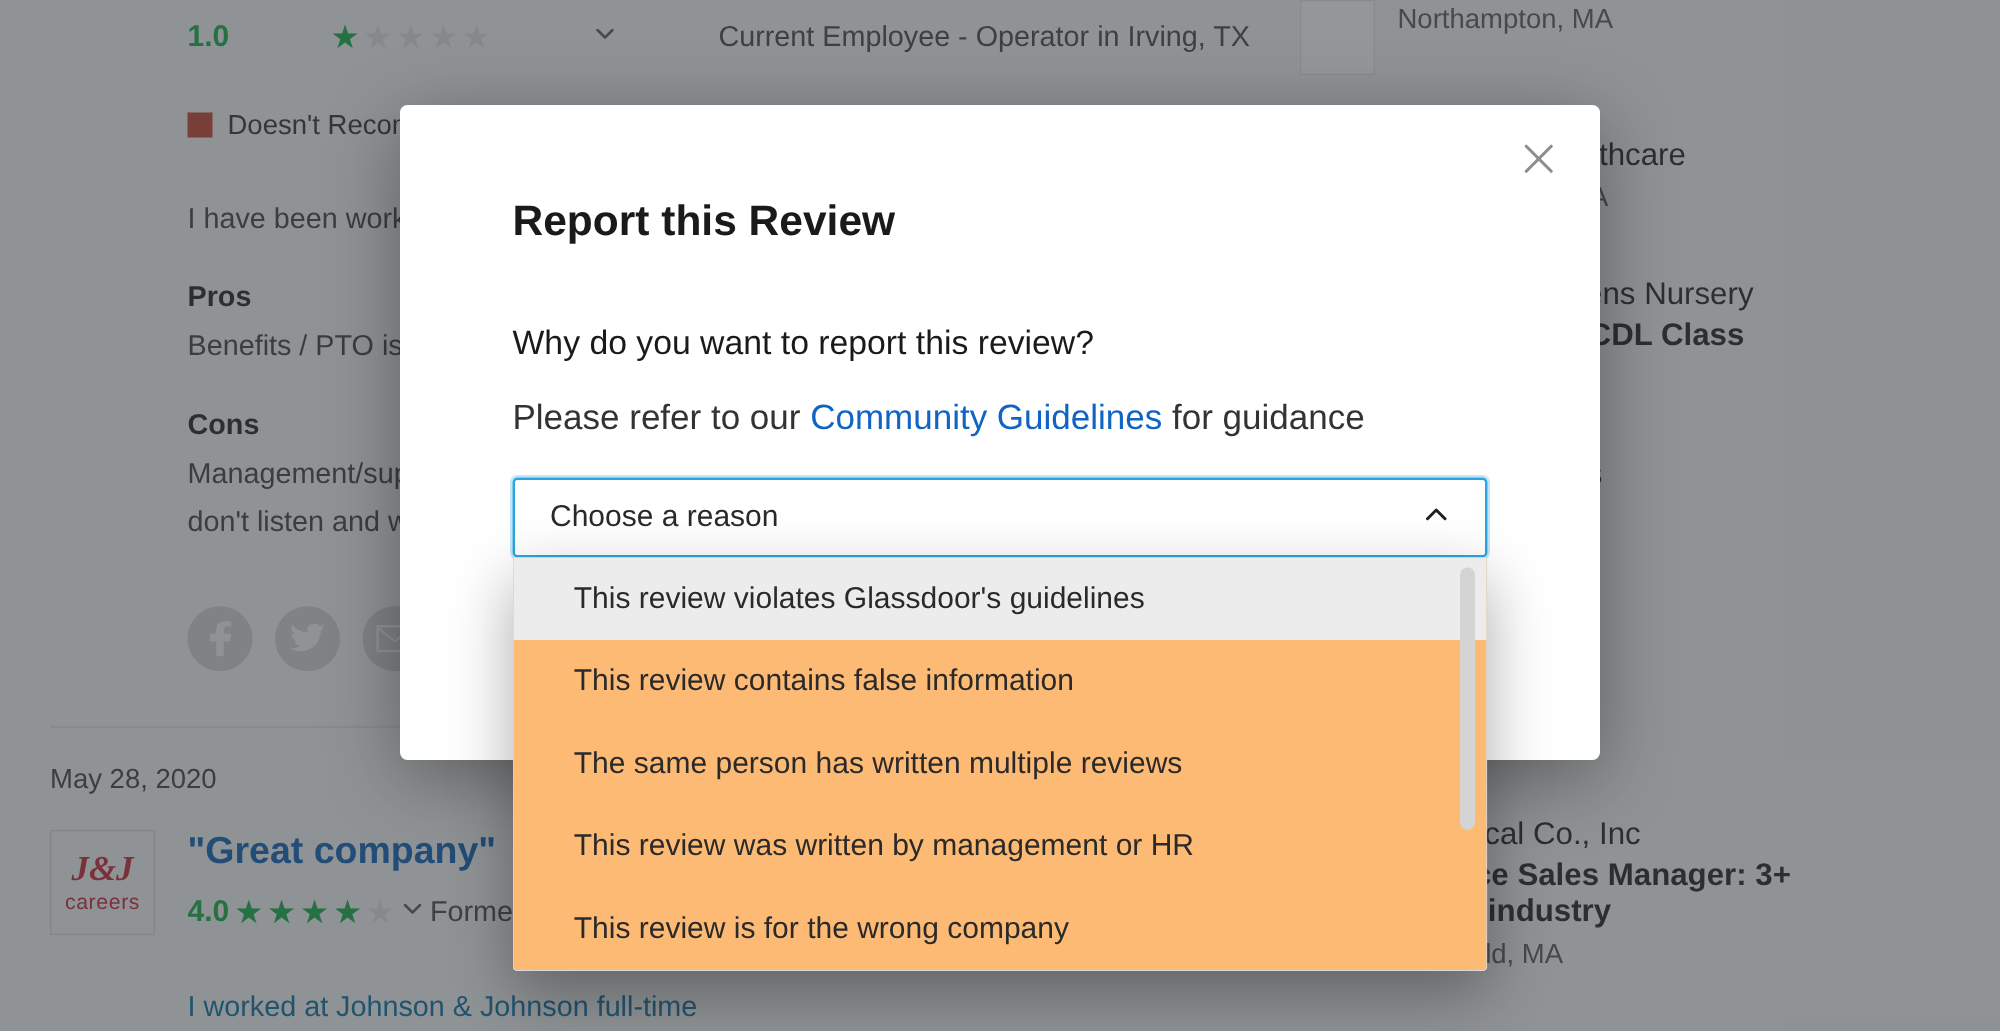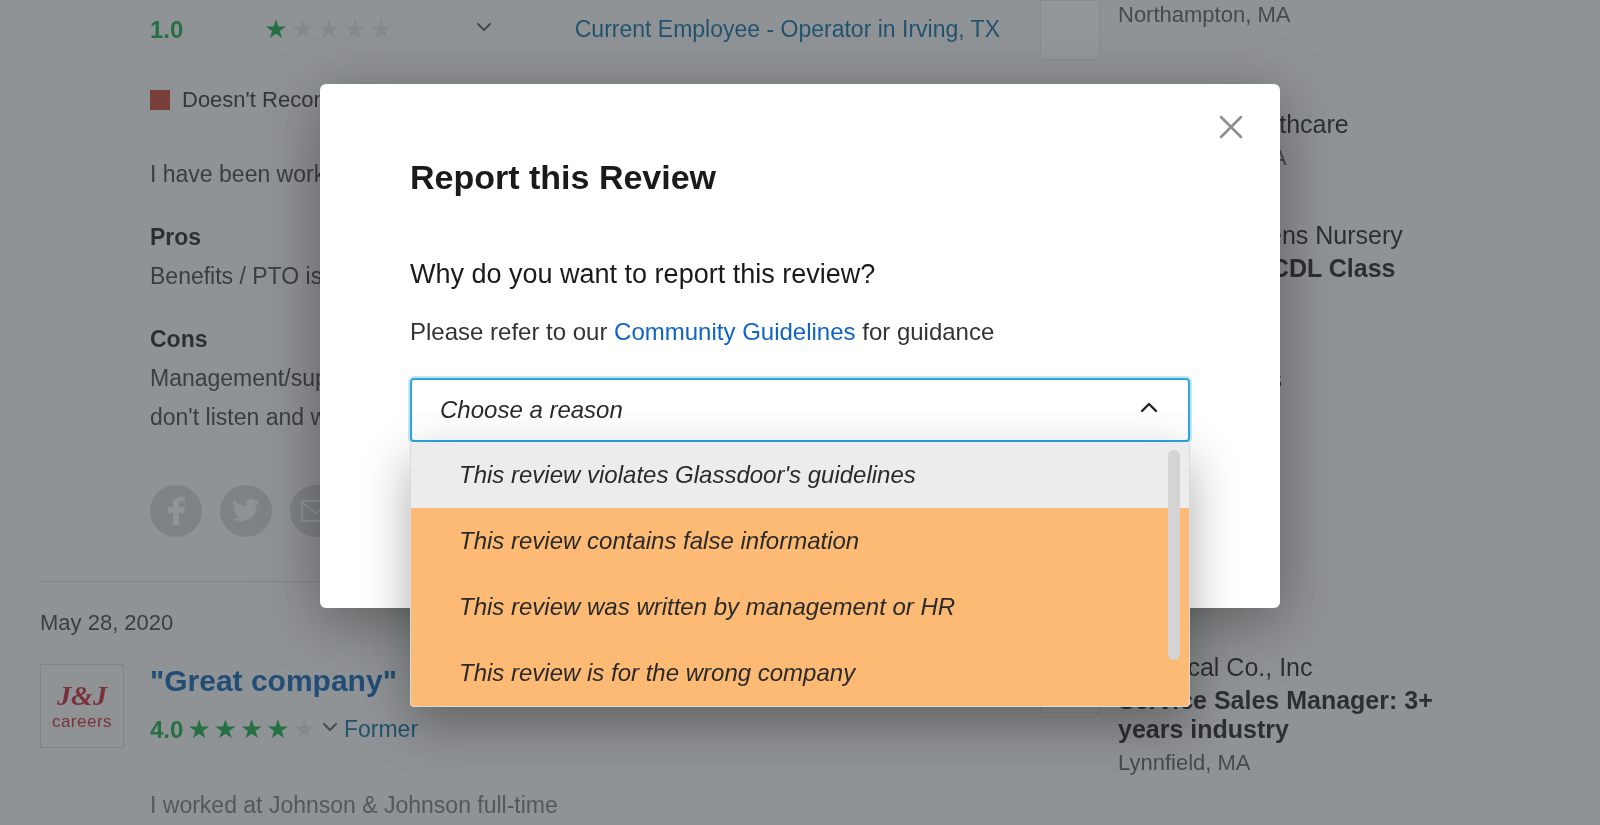--- a/index.html
+++ b/index.html
@@ -10,21 +10,21 @@
   .bg { position: absolute; inset: 0; display: flex; color: #2c2c2c; }
   .bg-left { padding: 0 40px 0 40px; flex: 1; max-width: 1040px; }
   .bg-right { width: 480px; padding-right: 40px; padding-top: 0; }
 
   .rating-row { display: flex; align-items: center; gap: 14px; margin-top: 14px; justify-content: space-between; }
   .rating-val { color: #0caa41; font-size: 24px; font-weight: 600; }
   .stars { display: flex; gap: 3px; }
   .star { font-size: 26px; color: #e0e0e0; }
   .star.filled { color: #0caa41; }
   .chev { font-size: 18px; color: #666; cursor: pointer; }
-  .emp-line { font-size: 23px; color: #0369a1; }
+  .emp-line { font-size: 23px; color: #404040; }
 
   .tags-row { display: flex; gap: 48px; margin-top: 42px; font-size: 22px; font-weight: 400; }
   .tag { display: flex; align-items: center; gap: 12px; color: #2c2c2c; }
   .sq { width: 20px; height: 20px; }
   .sq.red { background: #c23a2b; }
   .sq.green { background: #0caa41; }
 
   .body-text { margin-top: 42px; font-size: 23px; color: #3a3a3a; line-height: 1.7; }
   .section-h { font-size: 23px; font-weight: 700; margin-top: 30px; color: #1a1a1a; }
   .section-p { font-size: 23px; color: #3a3a3a; line-height: 1.7; margin-top: 6px; }
@@ -37,48 +37,48 @@
 
   .review2-date { font-size: 22px; color: #3a3a3a; margin-top: 28px; }
   .review2 { display: flex; gap: 26px; margin-top: 28px; align-items: flex-start; }
   .logo-box { width: 84px; height: 84px; border: 1px solid #d8d8d8; display: flex; flex-direction: column; align-items: center; justify-content: center; font-family: "Brush Script MT", cursive; color: #c41f2f; }
   .logo-script { font-size: 28px; font-style: italic; font-weight: 700; }
   .logo-sub { font-size: 17px; letter-spacing: 0.5px; font-style: normal; font-family: Liberation Sans, sans-serif; }
   .review2-content { display: flex; flex-direction: column; gap: 16px; }
   .review2-title { color: #005bb2; font-size: 30px; font-weight: 700; cursor: pointer; }
   .rating-row2 { display: flex; align-items: center; gap: 4px; }
 
-  .worked-line { font-size: 23px; color: #737373; margin-top: 44px; margin-left: 110px; }
+  .worked-line { font-size: 23px; color: #0369a1; margin-top: 44px; margin-left: 110px; }
 
   
   .sb-item { display: flex; gap: 18px; margin-bottom: 50px; }
   .sb-logo { width: 60px; height: 60px; border: 1px solid #e5e5e5; background: #fff; flex-shrink: 0; display:flex; align-items:center; justify-content:center; }
   .sb-text { display: flex; flex-direction: column; gap: 4px; }
   .sb-company { font-size: 25px; color: #1a1a1a; font-weight: 400; }
   .sb-role { font-size: 25px; color: #1a1a1a; font-weight: 700; }
   .sb-loc { font-size: 22px; color: #555; margin-top: 2px; }
 
   
   .overlay { position: absolute; inset: 0; background: rgba(60, 65, 70, 0.55); display: flex; justify-content: center; }
   .modal { position: relative; background: #fff; border-radius: 6px; width: 960px; margin-top: 84px; height: 524px; box-shadow: 0 14px 60px rgba(0,0,0,0.35); padding: 74px 90px 0 90px; }
   .close-icon { position: absolute; top: 30px; right: 36px; cursor: pointer; color: #8e8e8e; }
   .close-icon svg { stroke: #8e8e8e; }
   .modal-title { font-size: 34px; font-weight: 700; color: #1a1a1a; }
   .modal-q { font-size: 27px; color: #1a1a1a; margin-top: 62px; }
-  .modal-guide { font-size: 24px; color: #333; margin-top: 28px; }
+  .modal-guide { font-size: 28px; color: #333; margin-top: 28px; }
   .modal-guide a { color: #1064c4; text-decoration: none; cursor: pointer; }
 
   .select { margin-top: 32px; border: 2px solid #2aa7e0; border-radius: 4px; box-shadow: 0 0 0 2px rgba(42,167,224,0.28); height: 64px; display: flex; align-items: center; justify-content: space-between; padding: 0 28px; cursor: pointer; width: 100%; }
   .select-label { font-size: 24px; color: #2a2a2a; }
   .select .arrow-up svg { stroke: #222; stroke-width: 2.4; }
   .dd-item { font-size: 24px; color: #2a2a2a; padding: 19px 48px; cursor: pointer; }
   .dd-item.hl { background: #ececec; }
 
   
-  .select-wrap { position: relative; font-style: italic; }
+  .select-wrap { position: relative; }
   .abs-dropdown { position: absolute; left: 0; right: 0; top: 64px; z-index: 50; }
   .abs-dropdown .box { background: #fdba74; border: 1px solid #d9d9d9; border-top: none; border-radius: 0 0 4px 4px; box-shadow: 0 18px 50px rgba(0,0,0,0.32); position: relative; }
   .dd-scrollbar { position: absolute; right: 9px; top: 8px; width: 12px; height: 210px; background: #d4d4d4; border-radius: 6px; }
 
   
   .dots { width: 34px; height: 34px; display: grid; grid-template-columns: repeat(7, 1fr); grid-template-rows: repeat(7, 1fr); gap: 1px; transform: skew(-6deg,-6deg); }
   .dots span { background: #1aa6a6; border-radius: 50%; width: 3px; height: 3px; }
   .dots span:nth-child(odd){ background:#e94e77; }
   .dots span:nth-child(3n){ background:#f2a51a; }
 </style>
@@ -291,20 +291,21 @@
           <svg width="22" height="22" viewBox="0 0 22 22" fill="none">
                 <polyline points="4,14 11,7 18,14" stroke-linecap="round" stroke-linejoin="round"></polyline>
               </svg>
         </span>
       </div>
 
       <div class="abs-dropdown">
         <div class="box">
           <div class="dd-item hl">This review violates Glassdoor's guidelines</div>
           <div class="dd-item">This review contains false information</div>
+          <div class="dd-item">The same person has written multiple reviews</div>
           <div class="dd-item">This review was written by management or HR</div>
           <div class="dd-item">This review is for the wrong company</div>
           <div class="dd-scrollbar"></div>
         </div>
       </div>
     </div>
   </div>
 </div>
 
 </div>

